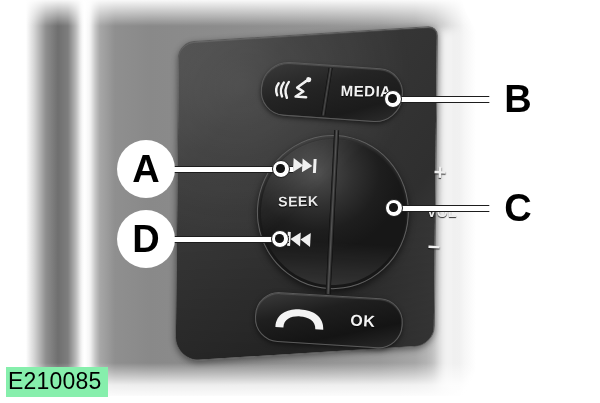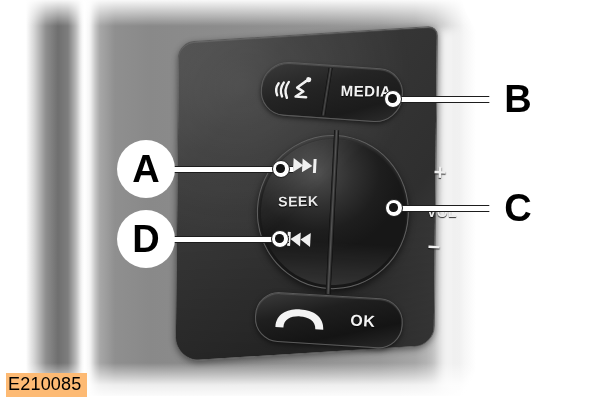--- a/index.html
+++ b/index.html
@@ -370,23 +370,23 @@
     height: 8.6px;
     border-radius: 50%;
     background: #141414;
   }
 
   
   .fig-id {
     position: absolute;
     left: 6px;
     bottom: 6px;
-    background: #fdba74;
+    background: #86efac;
     color: #000000;
-    font-size: 18px;
+    font-size: 23px;
     font-family: "Liberation Sans", sans-serif;
     padding: 1px 6px 2px 2px;
     letter-spacing: 0.2px;
   }
 </style>
 </head>
 <body>
 
 <div id="stage">
 

